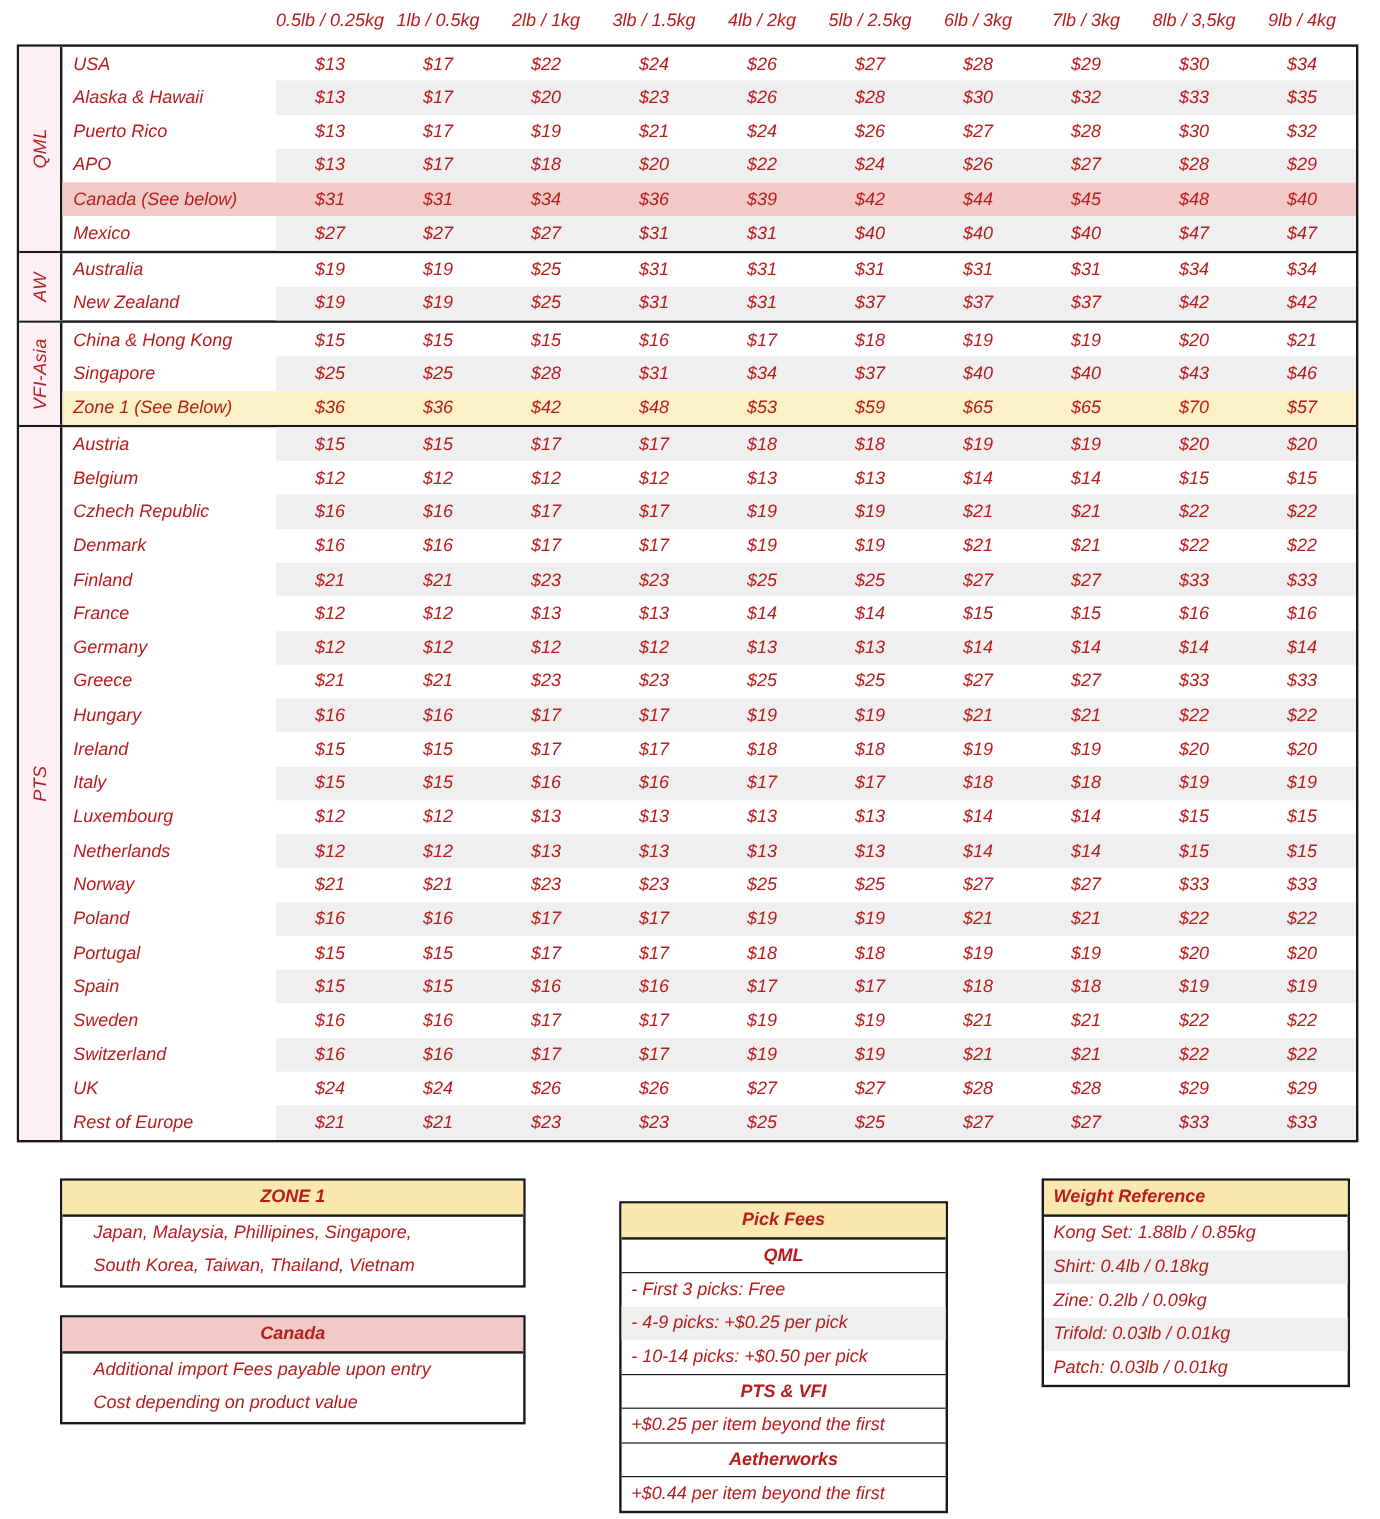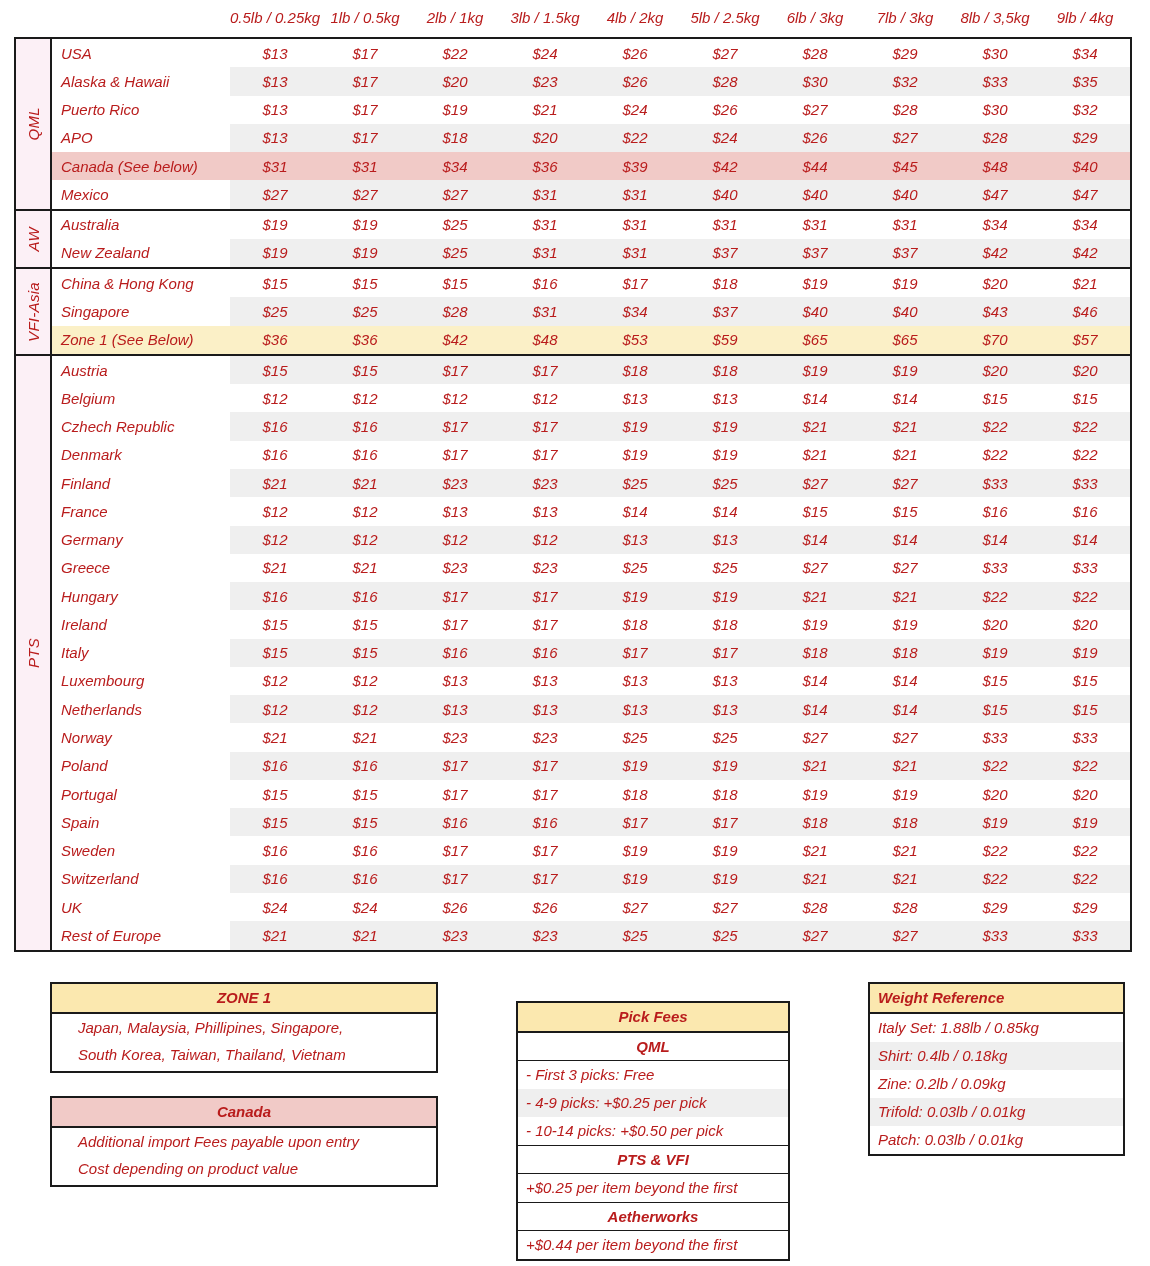--- a/index.html
+++ b/index.html
@@ -590,21 +590,21 @@
     <div class="pick-item bordered">- 10-14 picks: +$0.50 per pick</div>
     <div class="pick-sub">PTS &amp; VFI</div>
     <div class="pick-item bordered">+$0.25 per item beyond the first</div>
     <div class="pick-sub">Aetherworks</div>
     <div class="pick-item">+$0.44 per item beyond the first</div>
   </div>
 
   <div class="box" id="weightBox">
     <div class="box-head">Weight Reference</div>
     <div>
-      <div class="w-item">Italy Set: 1.88lb / 0.85kg</div>
+      <div class="w-item">Kong Set: 1.88lb / 0.85kg</div>
       <div class="w-item">Shirt: 0.4lb / 0.18kg</div>
       <div class="w-item">Zine: 0.2lb / 0.09kg</div>
       <div class="w-item">Trifold: 0.03lb / 0.01kg</div>
       <div class="w-item">Patch: 0.03lb / 0.01kg</div>
     </div>
   </div>
 
 </div>
 
 </body></html>

